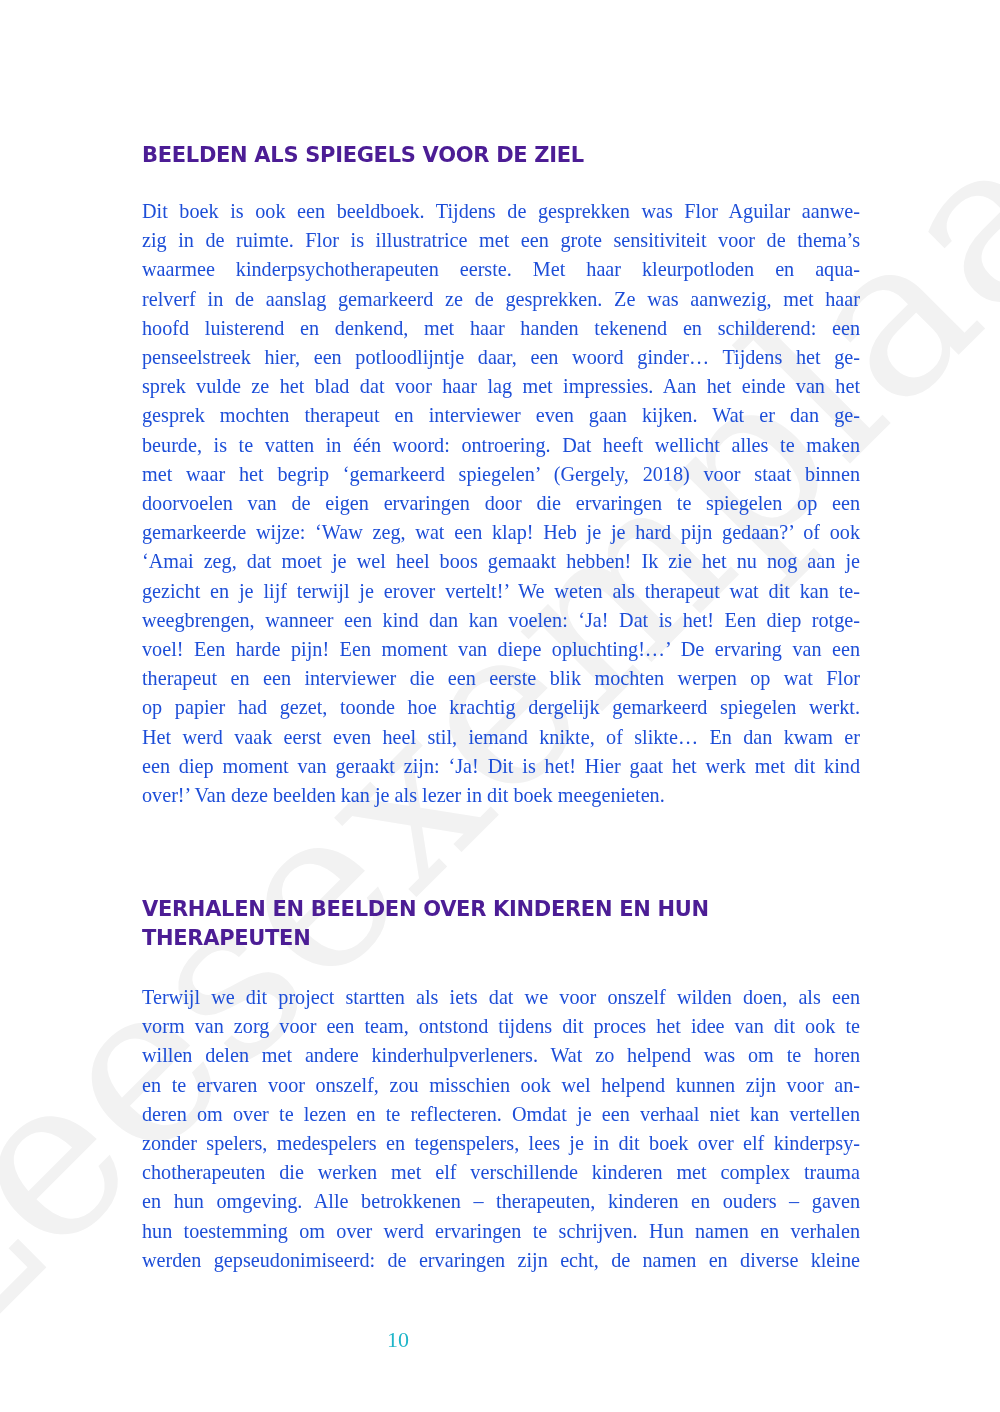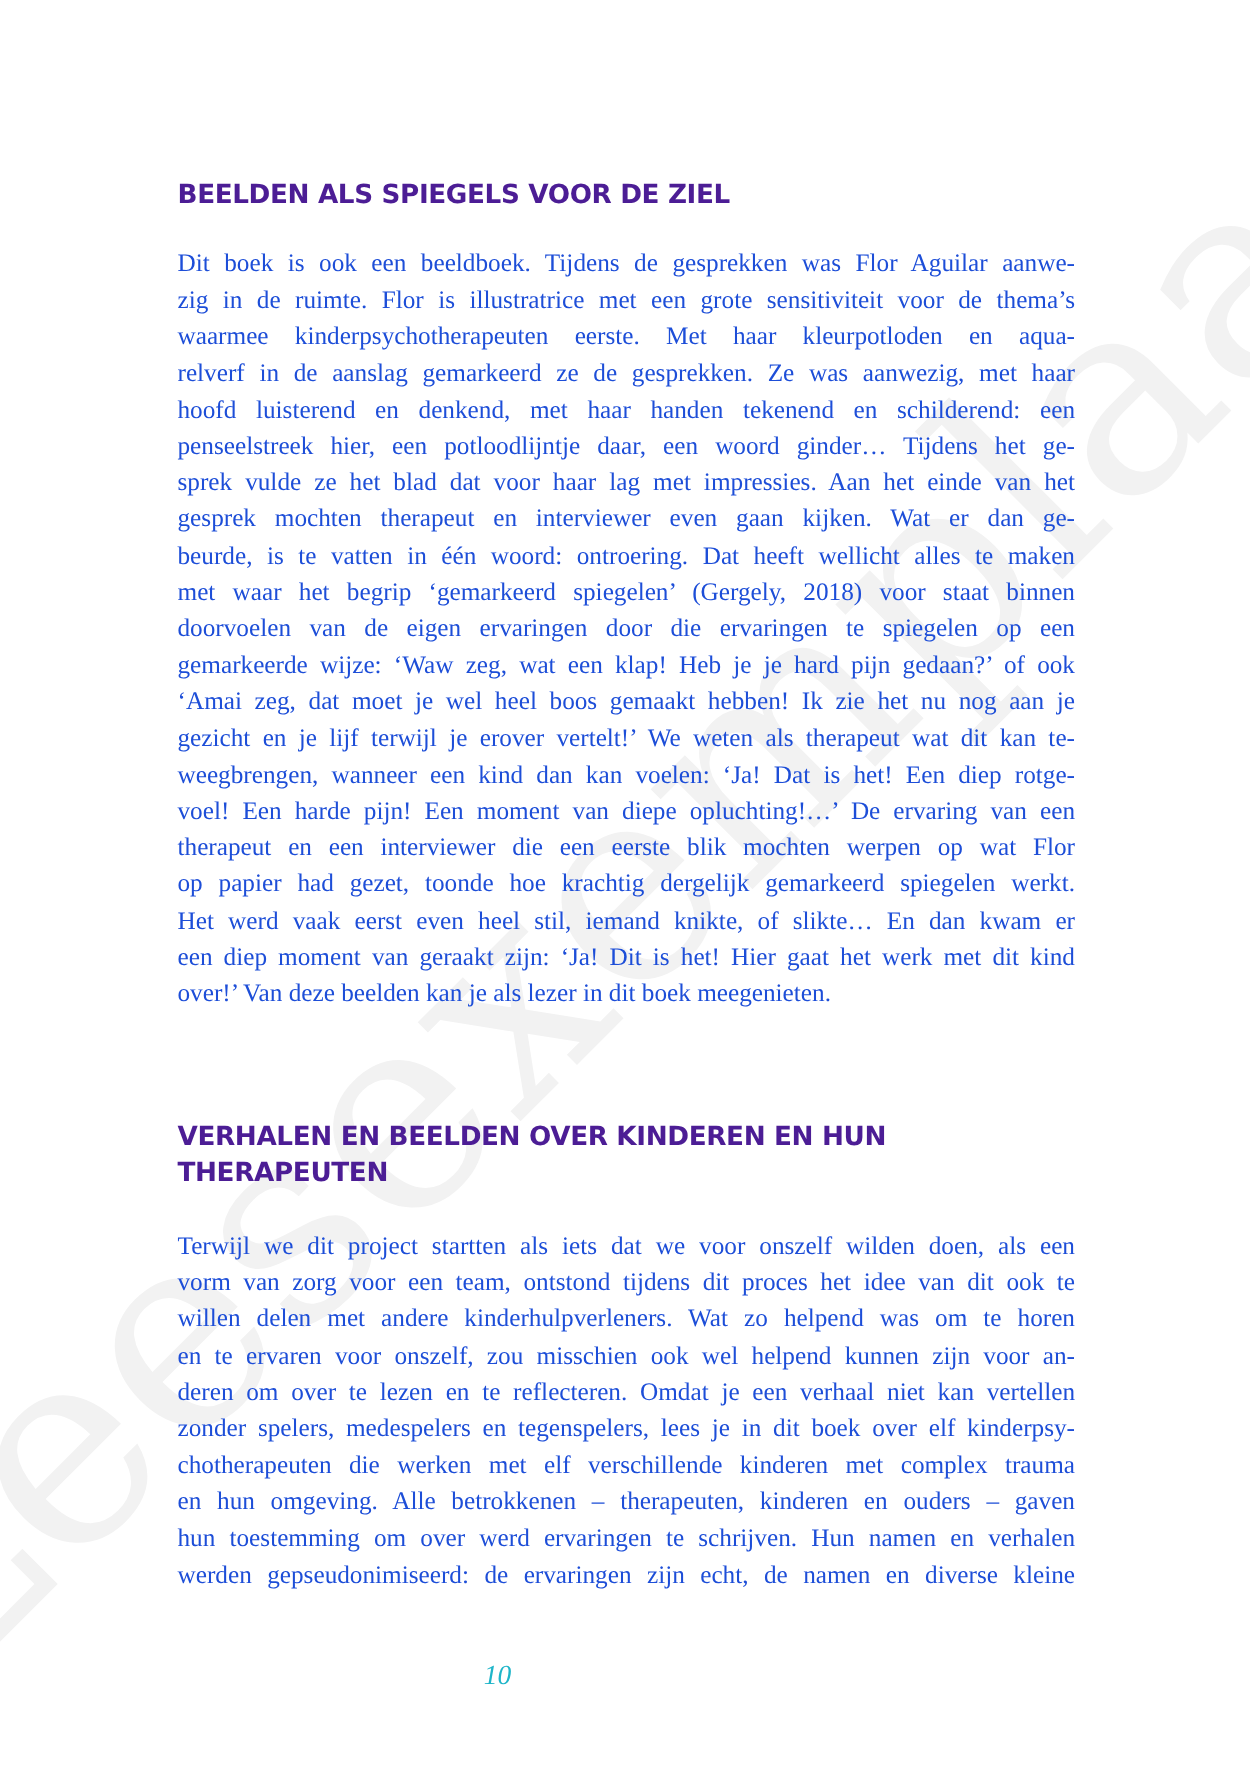--- a/index.html
+++ b/index.html
@@ -67,21 +67,20 @@
     .page-number {
       position: absolute;
       top: 1327px;
       left: 0;
       width: 796px;
       text-align: center;
       font-family: "Liberation Serif", "DejaVu Serif", serif;
       font-size: 22px;
       color: #1fb5c9;
       z-index: 1;
-      font-style: italic;
     }
   </style>
 </head>
 <body>
 
 <div class="watermark">Leesexemplaar</div>
 
 <div class="page">
   <h2 class="heading h1">BEELDEN ALS SPIEGELS VOOR DE ZIEL</h2>
   <div class="body-text p1">

